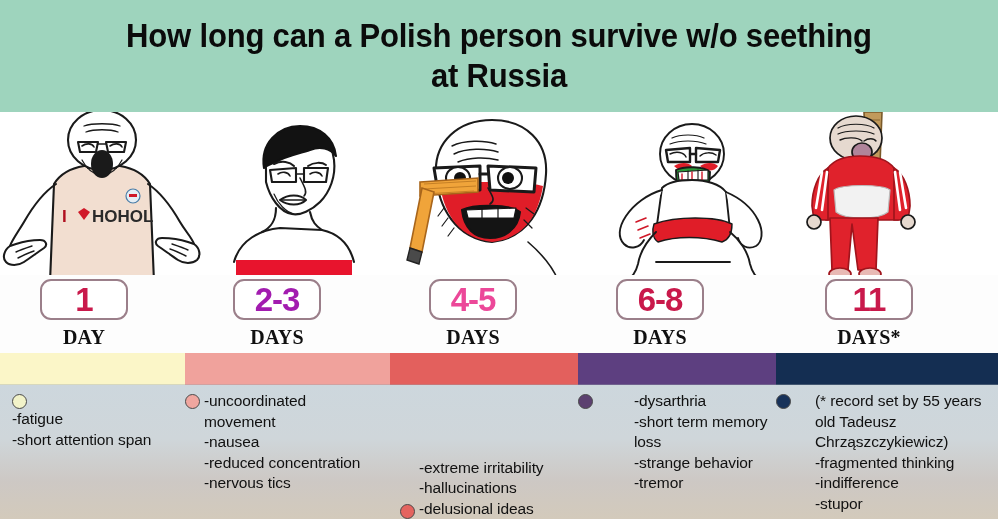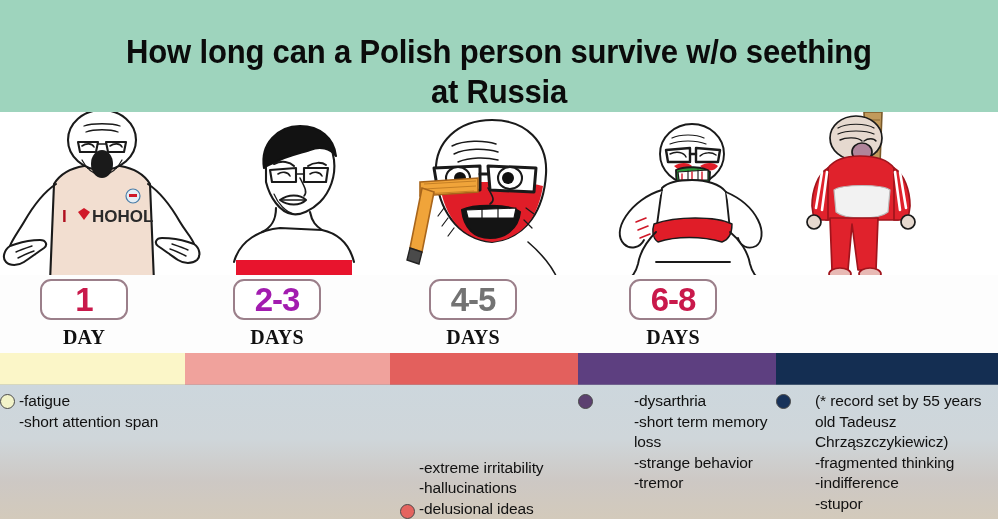--- a/index.html
+++ b/index.html
@@ -8,21 +8,21 @@
     position:relative;
     width:998px;height:519px;
     overflow:hidden;
     background:#ffffff;
   }
 
   
   .header{
     position:absolute;left:0;top:0;width:998px;height:112px;
     background:#9ed4bd;
-    display:flex;align-items:flex-end;justify-content:center;
+    display:flex;align-items:center;justify-content:center;
   }
   .header-title{
     font-family:"Liberation Sans",sans-serif;
     font-weight:bold;
     font-size:33px;
     line-height:1.22;
     text-align:center;
     color:#0b0b0b;
     letter-spacing:-0.2px;
     width:820px;
@@ -337,53 +337,66 @@
 
     <div class="daycell" style="left:177px;">
       <div class="daybox">
         <span class="daynum" style="color: #a21caf;">2-3</span>
       </div>
       <div class="daylabel">DAYS</div>
     </div>
 
     <div class="daycell" style="left:373px;">
       <div class="daybox">
-        <span class="daynum" style="color: #737373;">4-5</span>
+        <span class="daynum" style="color: #ec4899;">4-5</span>
       </div>
       <div class="daylabel">DAYS</div>
     </div>
 
-    <div class="daycell" style="left:573px;align-items:center;">
+    <div class="daycell" style="left:560px;align-items:center;">
       <div class="daybox">
         <span class="daynum" style="color: rgb(201, 25, 75);">6-8</span>
       </div>
       <div class="daylabel">DAYS</div>
     </div>
 
+    <div class="daycell" style="left:769px;">
+      <div class="daybox">
+        <span class="daynum" style="color: rgb(201, 25, 75);">11</span>
+      </div>
+      <div class="daylabel">DAYS*</div>
+    </div>
 
   </div>
 
   <div class="gradbar">
     <div class="seg" id="seg0" style="left: 0px; width: 185px; background: rgb(251, 246, 200);"></div>
     <div class="seg" id="seg1" style="left: 185px; width: 205px; background: rgb(240, 162, 156);"></div>
     <div class="seg" id="seg2" style="left: 390px; width: 188px; background: rgb(227, 96, 93);"></div>
     <div class="seg" id="seg3" style="left: 578px; width: 198px; background: rgb(93, 63, 128);"></div>
     <div class="seg" id="seg4" style="left: 776px; width: 222px; background: rgb(20, 46, 82);"></div>
   </div>
 
   <div class="divline"></div>
 
   <div class="symptoms">
 
-    <div class="col" style="left:0;width:190px;">
+    <div class="col" style="left:12px;width:190px;flex-direction:column;">
       <div class="dot" id="dot0" style="background: rgb(242, 243, 201);"></div>
       <div class="symtext">-fatigue
 -short attention span</div>
     </div>
 
+    <div class="col" style="left:185px;width:190px;">
+      <div class="dot" id="dot1" style="background: rgb(240, 166, 159);"></div>
+      <div class="symtext">-uncoordinated movement
+-nausea
+-reduced concentration
+-nervous tics</div>
+    </div>
 
     <div class="col" style="left:400px;width:185px;align-items:flex-end;">
       <div class="dot" id="dot2" style="background: rgb(228, 100, 95);"></div>
       <div class="symtext">-extreme irritability
 -hallucinations
 -delusional ideas</div>
     </div>
 
     <div class="col" style="left:578px;width:196px;gap:37px;">
       <div class="dot" id="dot3" style="background: rgb(92, 64, 112);"></div>

